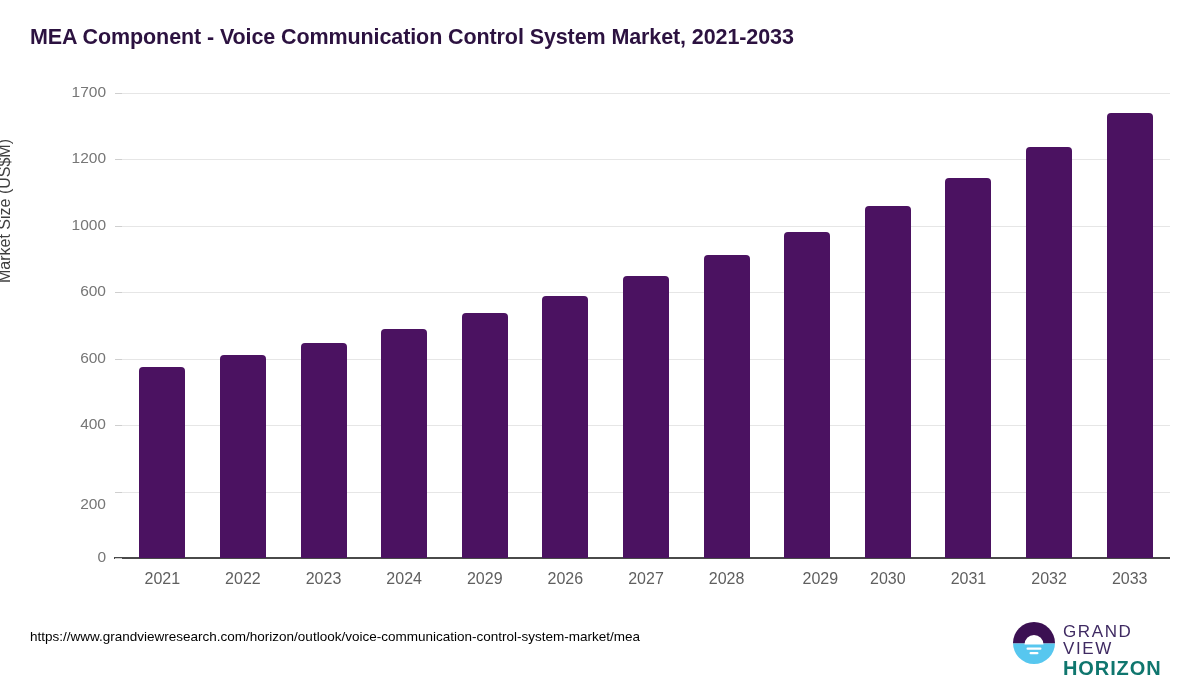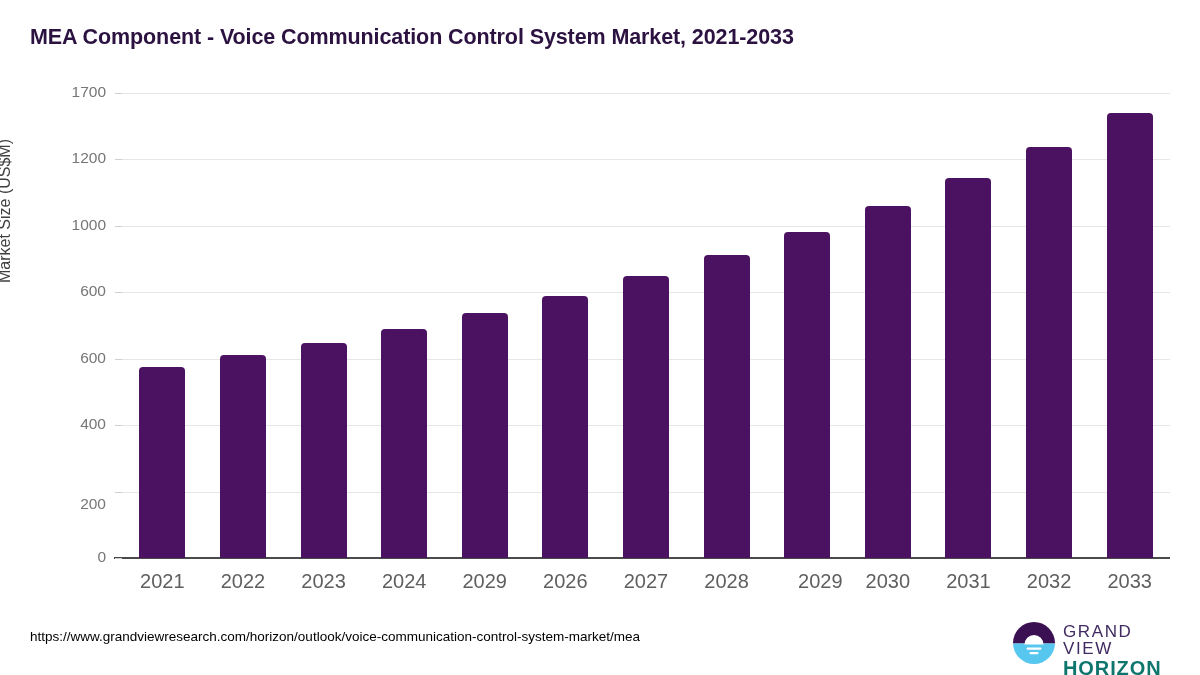--- a/index.html
+++ b/index.html
@@ -77,21 +77,21 @@
     position: absolute;
     width: 7px;
     height: 1px;
     background: #cfcfcf;
     left: -7px;
   }
 
   .xtick-label {
     position: absolute;
     top: 570px;
-    font-size: 20px;
+    font-size: 16px;
     color: #5f5f5f;
     text-align: center;
     white-space: nowrap;
   }
 
   .y-axis-title {
     position: absolute;
     left: -4px;
     top: 283px;
     transform: rotate(-90deg);

